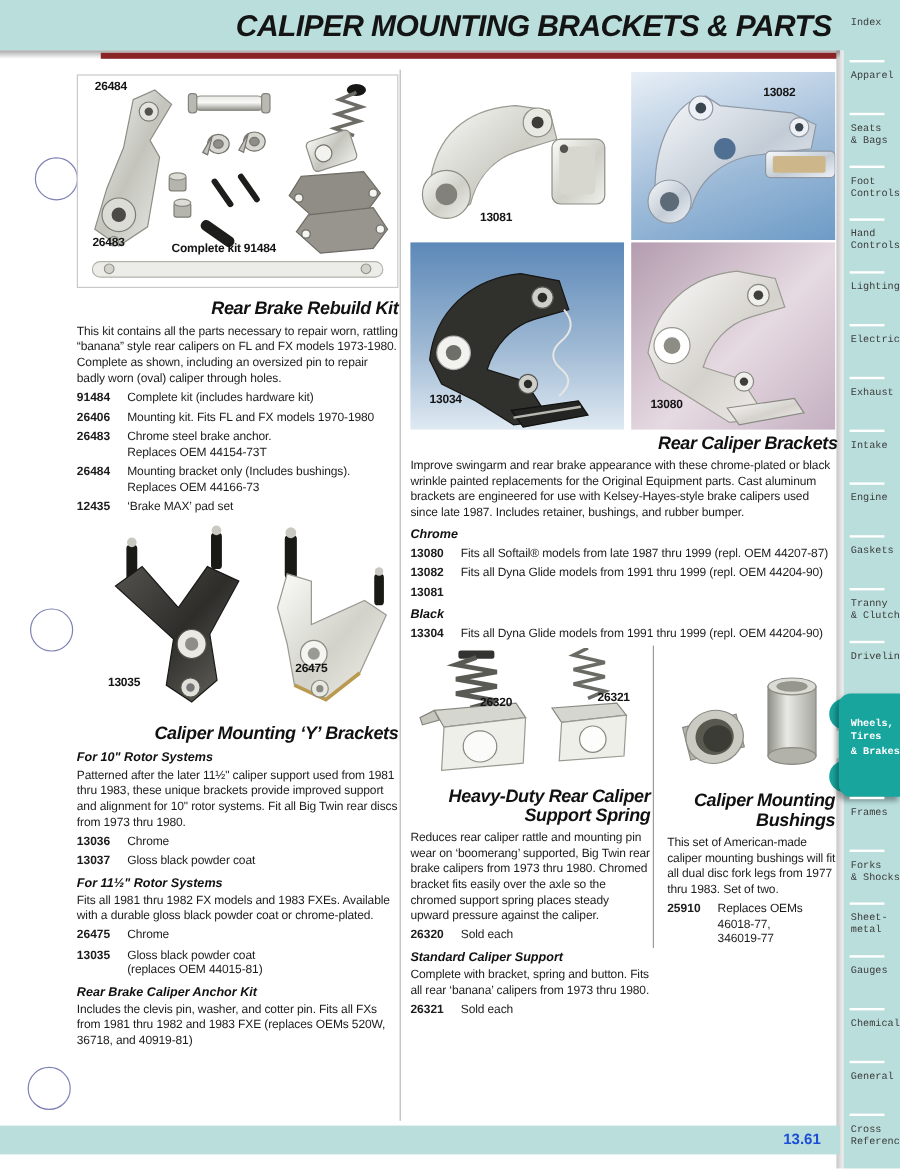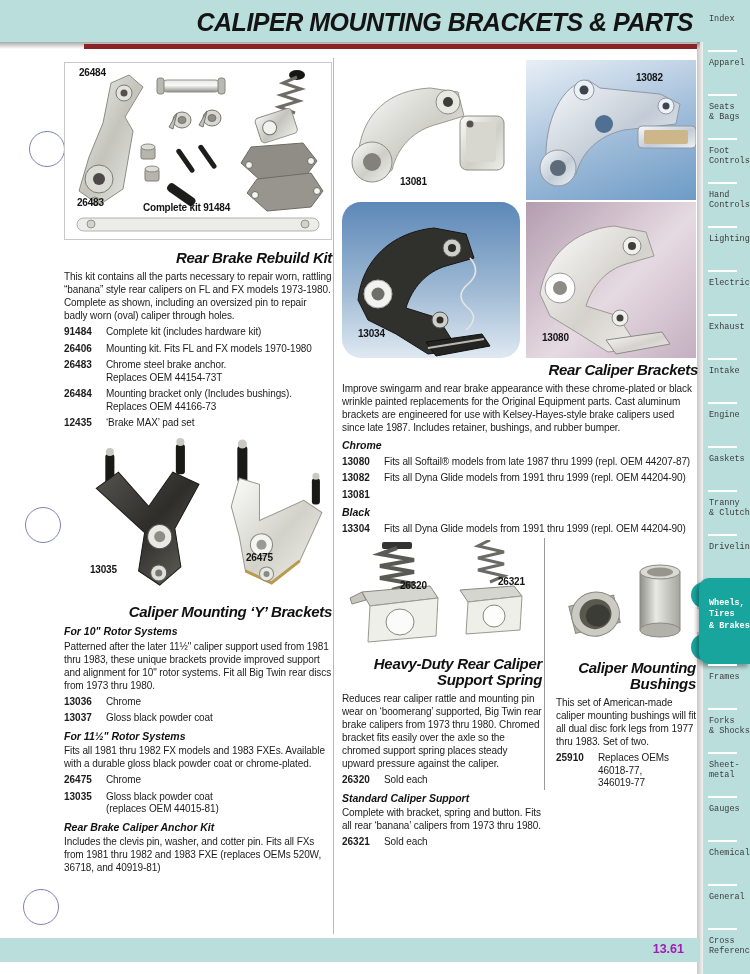--- a/index.html
+++ b/index.html
@@ -27,39 +27,39 @@
   .atb-notch{position:absolute;left:-16px;top:31px;width:20px;height:23px;border-radius:50%;background:#ffffff;}
   .atb-label{position:absolute;left:6px;top:20px;color:#ffffff;font-size:8.5px;font-weight:600;line-height:1.35;white-space:pre-line;}
 
   
   .binder{position:absolute;width:34px;height:34px;border-radius:50%;border:1px solid #7d81b4;background:#ffffff;}
 
   
   .photo{position:absolute;background:#ffffff;}
   .plabel{position:absolute;font-weight:bold;font-size:10px;color:#141414;letter-spacing:-0.2px;}
   .bg-blue1{background:linear-gradient(160deg,#e8eff6 0%,#9fbcd9 55%,#6d9bc6 100%);}
-  .bg-blue2{background:linear-gradient(#5c88b8 0%,#9db8d3 55%,#dfe9f2 100%);border-radius:19px;}
+  .bg-blue2{background:linear-gradient(#5c88b8 0%,#9db8d3 55%,#dfe9f2 100%);}
   .bg-mauve{background:linear-gradient(135deg,#b39cae 0%,#e6dae2 55%,#c4afc0 100%);}
 
   
   .sec{position:absolute;color:#1c1c1c;}
   .sec h2{margin:0 0 4px 0;font-size:15px;line-height:1.08;font-style:italic;font-weight:bold;letter-spacing:-0.3px;color:#111;text-align:right;}
   .sec h3{margin:5px 0 2px 0;font-size:10.5px;line-height:1.2;font-style:italic;font-weight:bold;color:#111;}
   .sec p{margin:0 0 2px 0;font-size:10px;line-height:1.3;letter-spacing:-0.1px;}
   .prow{display:flex;gap:8px;margin:4px 0;font-size:10px;line-height:1.25;}
   .pnum{font-weight:bold;min-width:34px;flex-shrink:0;}
   .pdesc{white-space:pre-line;letter-spacing:-0.1px;}
 
   .vdiv1{position:absolute;left:333px;top:58px;width:1px;height:876px;background:#b9b9b9;}
   .vdiv2{position:absolute;left:544px;top:538px;width:1px;height:252px;background:#9b9b9b;}
 
   
   .footer-bar{position:absolute;left:0;top:938px;width:700px;height:24px;background:#b9dedc;}
   .footer-text{position:absolute;left:0;top:4px;width:100%;text-align:center;font-size:12.5px;font-weight:bold;font-style:italic;color:#121212;margin-top:36px;}
-  .footer-page{position:absolute;right:16px;top:4px;font-size:12.5px;font-weight:bold;color:#a21caf;}
+  .footer-page{position:absolute;right:16px;top:4px;font-size:12.5px;font-weight:bold;color:#1d4ed8;}
 </style>
 </head>
 <body>
 
 <div id="app">
 
   <div class="teal-band"></div>
   <div class="page-title">CALIPER MOUNTING BRACKETS &amp; PARTS</div>
   <div class="top-shadow"></div>
   <div class="red-rule"></div>

